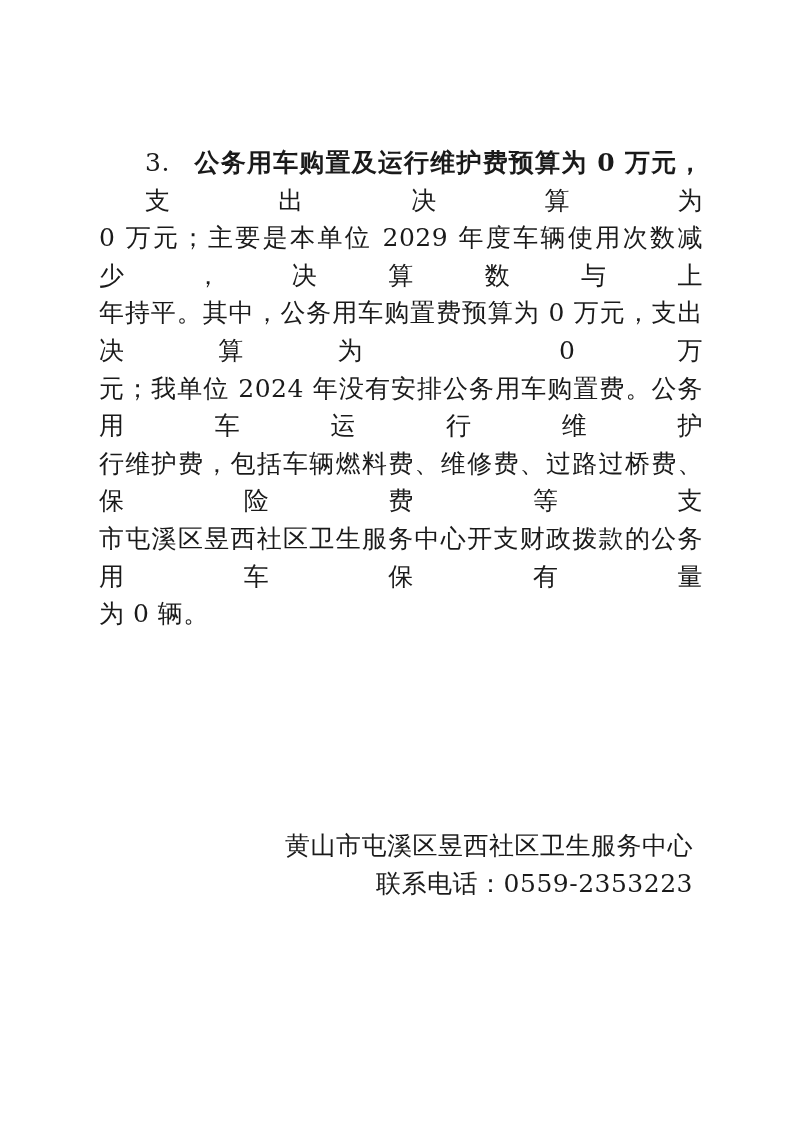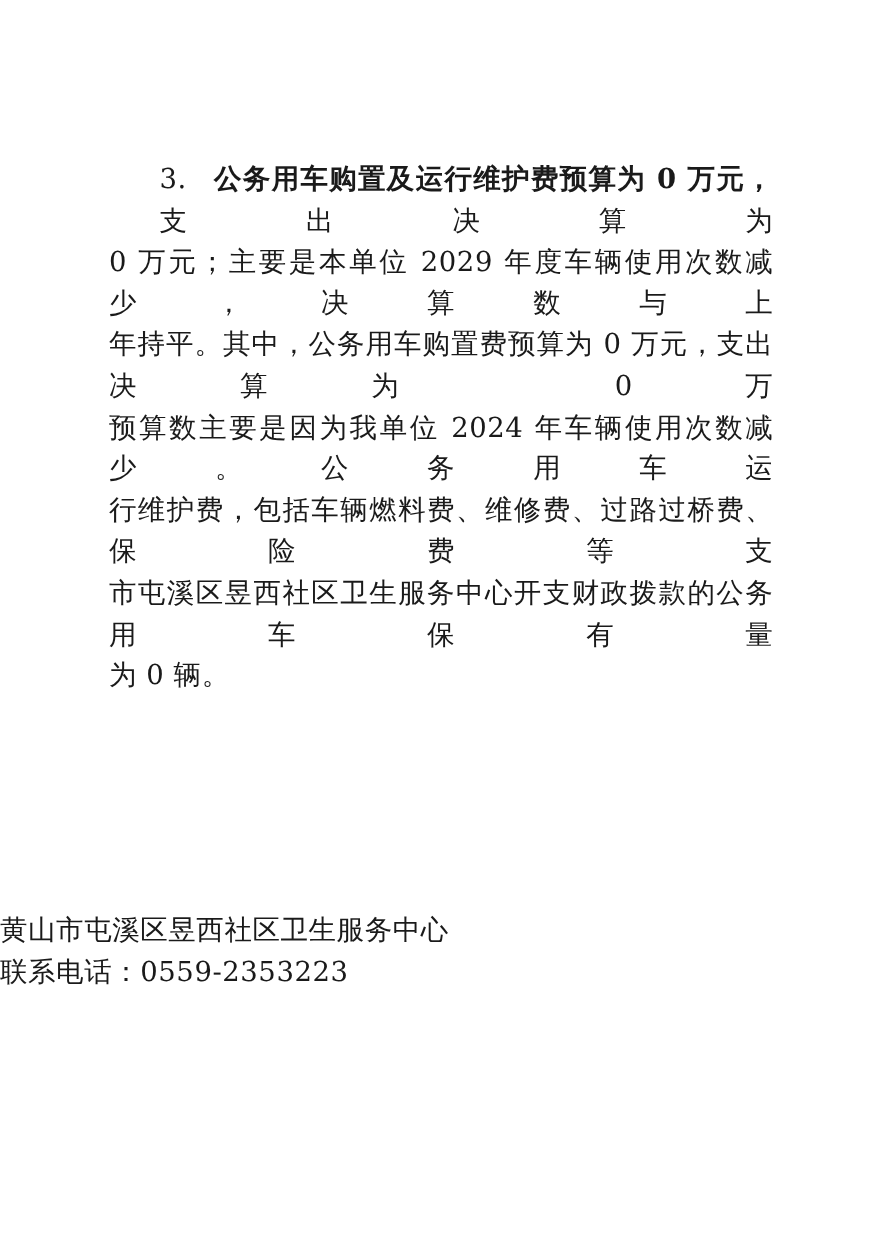--- a/index.html
+++ b/index.html
@@ -48,34 +48,35 @@
     font-weight: 700;
   }
   .footer-block {
     position: absolute;
     left: 0;
     right: 100px;
     top: 827px;
     font-size: 25px;
     line-height: 37.6px;
     letter-spacing: 0.5px;
+    text-align: right;
   }
 </style>
 </head>
 <body>
 
 <div class="page">
 
   <div class="body-text">
     <div class="line j first">
       <span>3.</span><span class="num-gap"></span><span class="bold-lead">公务用车购置及运行维护费预算为 0 万元，</span><span>支出决算为</span>
     </div>
     <div class="line j">0 万元；主要是本单位 2029 年度车辆使用次数减少，决算数与上</div>
     <div class="line j">年持平。其中，公务用车购置费预算为 0 万元，支出决算为 0 万</div>
-    <div class="line j">预算数主要是因为我单位 2024 年车辆使用次数减少。公务用车运</div>
+    <div class="line j">元；我单位 2024 年没有安排公务用车购置费。公务用车运行维护</div>
     <div class="line j">行维护费，包括车辆燃料费、维修费、过路过桥费、保险费等支</div>
     <div class="line j">市屯溪区昱西社区卫生服务中心开支财政拨款的公务用车保有量</div>
     <div class="line last">为 0 辆。</div>
   </div>
 
   <div class="footer-block">
     <div>黄山市屯溪区昱西社区卫生服务中心</div>
     <div>
       <span>联系电话：</span><span>0559-2353223</span>
     </div>

